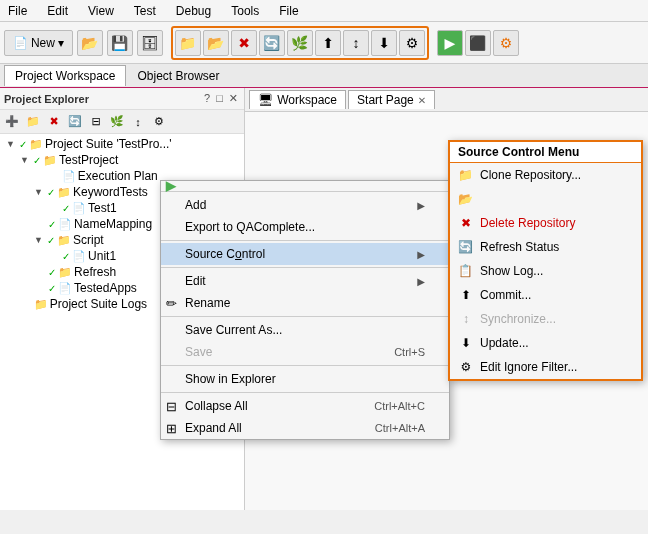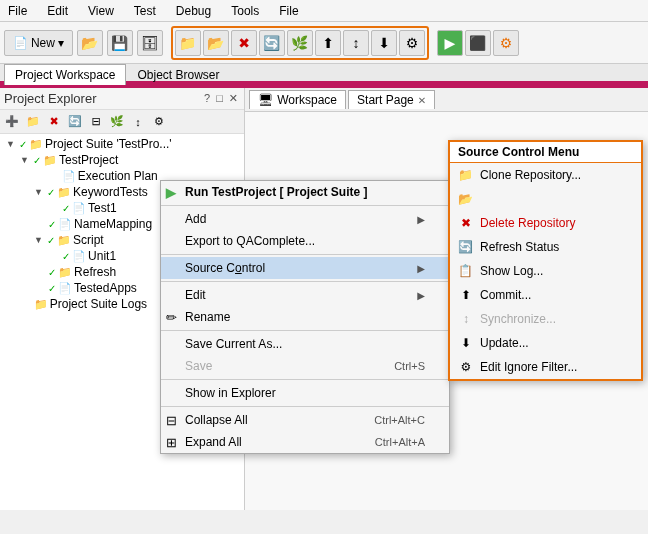--- a/index.html
+++ b/index.html
@@ -76,23 +76,23 @@
       display: flex;
       align-items: center;
       gap: 2px;
       margin-left: 4px;
     }
 
     
     .tabs-area {
       background: #eaeaea;
       display: flex;
-      align-items: flex-start;
+      align-items: center;
       height: 24px;
-      border-bottom: 7px solid #be185d;
+      border-bottom: 1px solid #be185d;
       padding: 0 4px;
     }
     .tab {
       padding: 3px 10px;
       font-size: 12px;
       cursor: pointer;
       border: 1px solid transparent;
       border-bottom: none;
     }
     .tab.active {
@@ -121,22 +121,22 @@
     .explorer-header {
       background: #f5f5f5;
       border-bottom: 1px solid #ddd;
       padding: 2px 4px;
       display: flex;
       align-items: center;
       justify-content: space-between;
       height: 22px;
     }
     .explorer-header-title {
-      font-size: 13px;
-      font-weight: normal;
+      font-size: 11px;
+      font-weight: bold;
       color: #333;
     }
     .explorer-header-actions {
       display: flex;
       gap: 2px;
     }
     .explorer-header-actions span {
       font-size: 11px;
       color: #555;
       cursor: pointer;
@@ -479,21 +479,20 @@
       </div>
     </div>
     <div class="workspace-area">
     </div>
   </div>
 </div>
 
 <div class="context-menu">
   <div class="ctx-item" style="font-weight:bold;">
     <span class="icon-left" style="color:#4caf50;">▶</span>
-    <span>Run TestProject [ Project Suite ]</span>
   </div>
   <div class="ctx-separator"></div>
   <div class="ctx-item">
     <span>Add</span>
     <span class="arrow-right">▶</span>
   </div>
   <div class="ctx-item">
     <span>Export to QAComplete...</span>
   </div>
   <div class="ctx-separator"></div>

